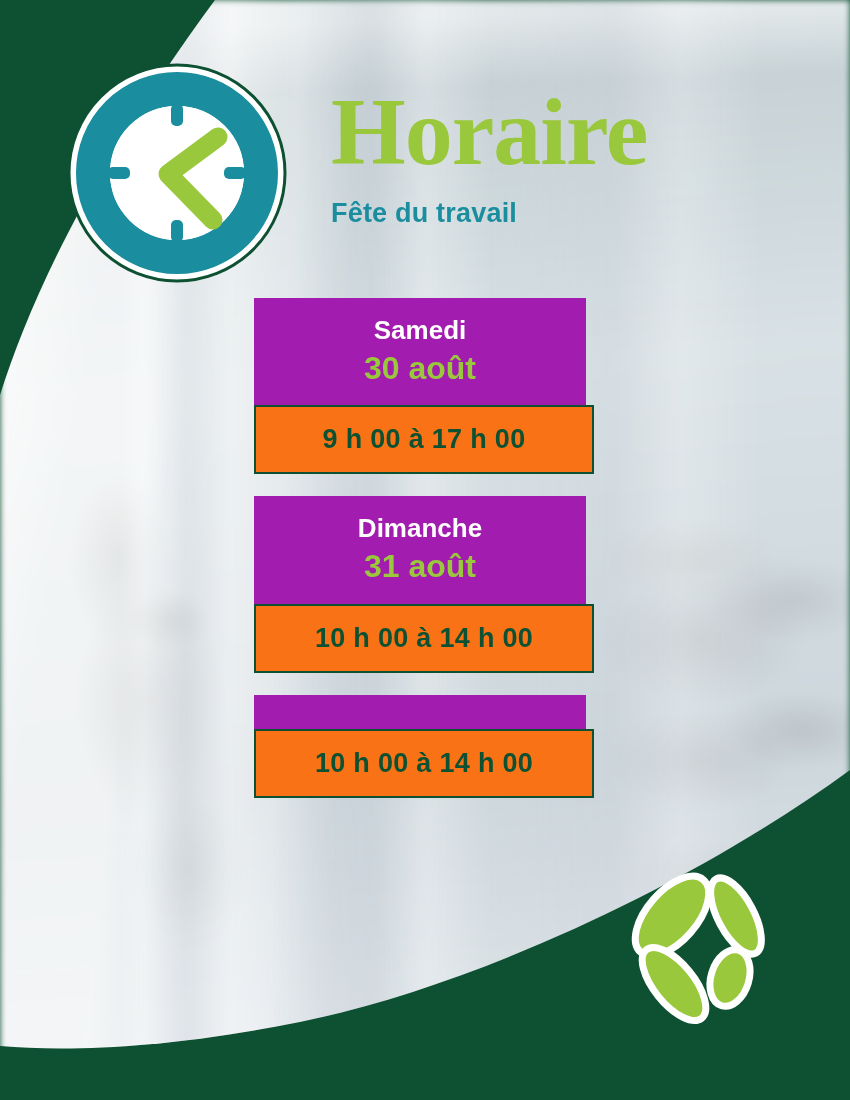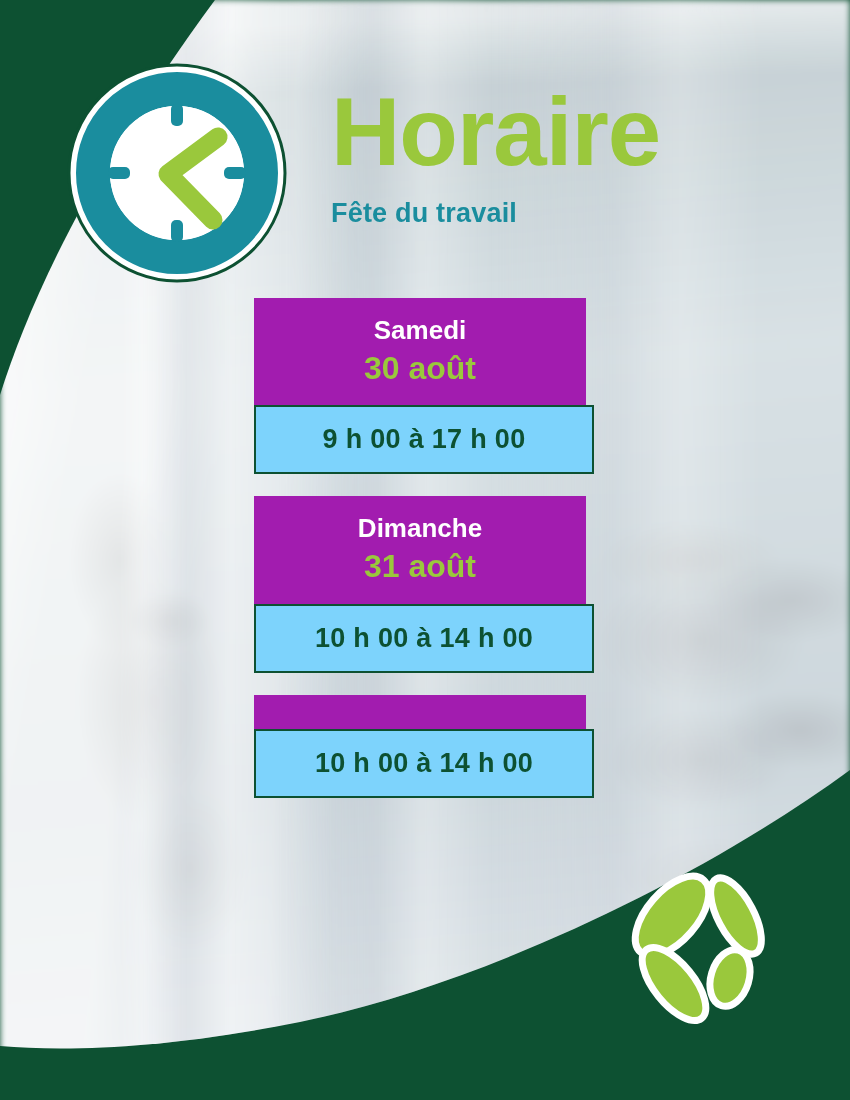--- a/index.html
+++ b/index.html
@@ -67,21 +67,21 @@
 
   
   .clock-wrap {
     position:absolute; left:66px; top:62px;
     width:222px; height:222px;
   }
   .title-block {
     position:absolute; left:331px; top:84px; width:420px;
   }
   .poster-title {
-    font-family:Liberation Sans, sans-serif;
+    font-family:Liberation Serif, serif;
     font-weight:bold;
     font-size:96px;
     line-height:1;
     color:#9ac83c;
     letter-spacing:-1px;
   }
   .poster-subtitle {
     margin-top:18px;
     font-size:27px;
     font-weight:bold;
@@ -105,21 +105,21 @@
     line-height:1.15;
   }
   .card-date {
     color:#9ac83c;
     font-size:32px;
     font-weight:bold;
     line-height:1.3;
     margin-top:2px;
   }
   .card-time {
-    background:#7dd3fc;
+    background:#f97316;
     border:2px solid #0d5132;
     width:340px;
     padding:17px 8px;
     text-align:center;
     color:#0d5132;
     font-size:27px;
     font-weight:bold;
     letter-spacing:.3px;
   }
 

